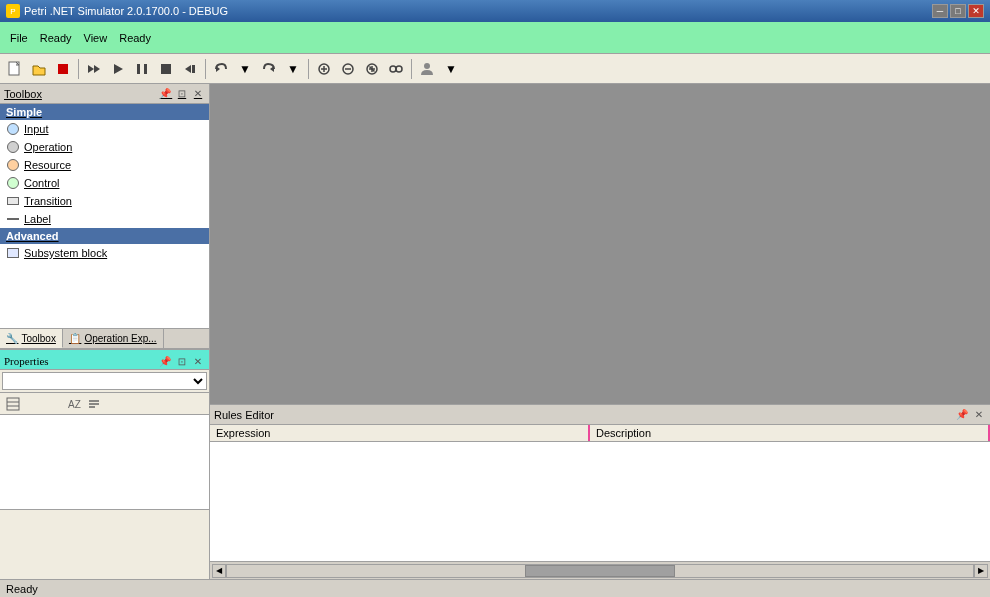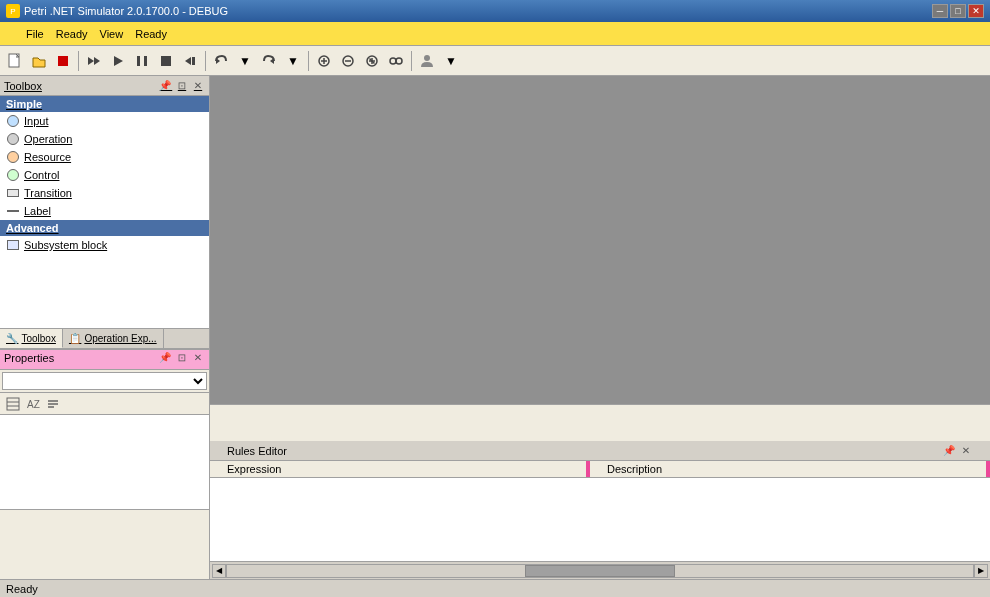--- a/index.html
+++ b/index.html
@@ -55,26 +55,26 @@
       justify-content: center;
       font-size: 9px;
       color: white;
     }
     .title-btn.min { background: #7a7a7a; }
     .title-btn.max { background: #7a7a7a; }
     .title-btn.close { background: #c0392b; }
 
     
     #menu-bar {
-      background: #fde047;
-      border-bottom: 1px solid #a0a0a0;
-      display: flex;
-      align-items: center;
-      height: 24px;
-      padding: 0 20px;
+      background: #86efac;
+      border-bottom: 1px solid #a0a0a0;
+      display: flex;
+      align-items: center;
+      height: 32px;
+      padding: 0 4px;
     }
     .menu-item {
       padding: 2px 6px;
       cursor: pointer;
       font-size: 11px;
       color: #000;
     }
 
     
     #toolbar {
@@ -241,28 +241,29 @@
     .toolbox-tab.active { background: #f0ece0; border-bottom: 1px solid #f0ece0; }
 
     
     #properties-panel {
       height: 230px;
       display: flex;
       flex-direction: column;
       border-top: 1px solid #a0a0a0;
     }
     #properties-header {
-      background: #f9a8d4;
+      background: #5eead4;
       border-bottom: 1px solid #a0a0a0;
       padding: 2px 4px;
       display: flex;
-      align-items: flex-start;
+      align-items: flex-end;
       justify-content: space-between;
       height: 20px;
       font-size: 11px;
+      font-family: Liberation Serif, serif;
     }
     #properties-toolbar {
       display: flex;
       align-items: center;
       gap: 2px;
       padding: 2px 4px;
       border-bottom: 1px solid #a0a0a0;
       height: 22px;
       background: #f0ece0;
     }
@@ -295,42 +296,41 @@
     #rules-editor {
       height: 175px;
       background: #f0ece0;
       border-top: 1px solid #a0a0a0;
       display: flex;
       flex-direction: column;
     }
     #rules-header {
       background: #d4d0c8;
       border-bottom: 1px solid #a0a0a0;
-      padding: 2px 17px;
+      padding: 2px 4px;
       display: flex;
       align-items: center;
       justify-content: space-between;
       height: 20px;
       font-size: 11px;
-      margin-top: 36px;
     }
     #rules-table {
       flex: 1;
       background: white;
       overflow: auto;
     }
     #rules-table-header {
       display: flex;
       background: #f0ece0;
       border-bottom: 1px solid #a0a0a0;
       font-size: 11px;
     }
     .rules-col {
-      padding: 2px 17px;
-      border-right: 4px solid #ec4899;
+      padding: 2px 6px;
+      border-right: 2px solid #ec4899;
     }
     .rules-col.expr { width: 380px; }
     .rules-col.desc { flex: 1; }
     #rules-scrollbar-area {
       height: 18px;
       background: #d4d0c8;
       border-top: 1px solid #a0a0a0;
       display: flex;
       align-items: center;
       padding: 0 2px;
@@ -592,21 +592,21 @@
         <select style="width:100%; font-size:10px; border:1px solid #a0a0a0; background:white; height:18px;"></select>
       </div>
       <div id="properties-toolbar">
         <div class="tb-btn" style="width:18px; height:18px; font-size:10px;">
           <svg width="14" height="14" viewBox="0 0 14 14">
               <rect x="1" y="1" width="12" height="12" fill="none" stroke="#666" stroke-width="1"></rect>
               <line x1="1" y1="5" x2="13" y2="5" stroke="#666"></line>
               <line x1="1" y1="9" x2="13" y2="9" stroke="#666"></line>
             </svg>
         </div>
-        <div class="tb-btn" style="width:18px; height:18px; font-size:10px;">
+        <div class="tb-btn" style="width:18px; height:18px; font-size:10px;margin-left:41px;">
           <svg width="14" height="14" viewBox="0 0 14 14">
               <text x="1" y="11" font-size="10" fill="#666">AZ</text>
             </svg>
         </div>
         <div class="tb-btn" style="width:18px; height:18px; font-size:10px;">
           <svg width="14" height="14" viewBox="0 0 14 14">
               <line x1="2" y1="4" x2="12" y2="4" stroke="#666" stroke-width="1.5"></line>
               <line x1="2" y1="7" x2="12" y2="7" stroke="#666" stroke-width="1.5"></line>
               <line x1="2" y1="10" x2="8" y2="10" stroke="#666" stroke-width="1.5"></line>
             </svg>

